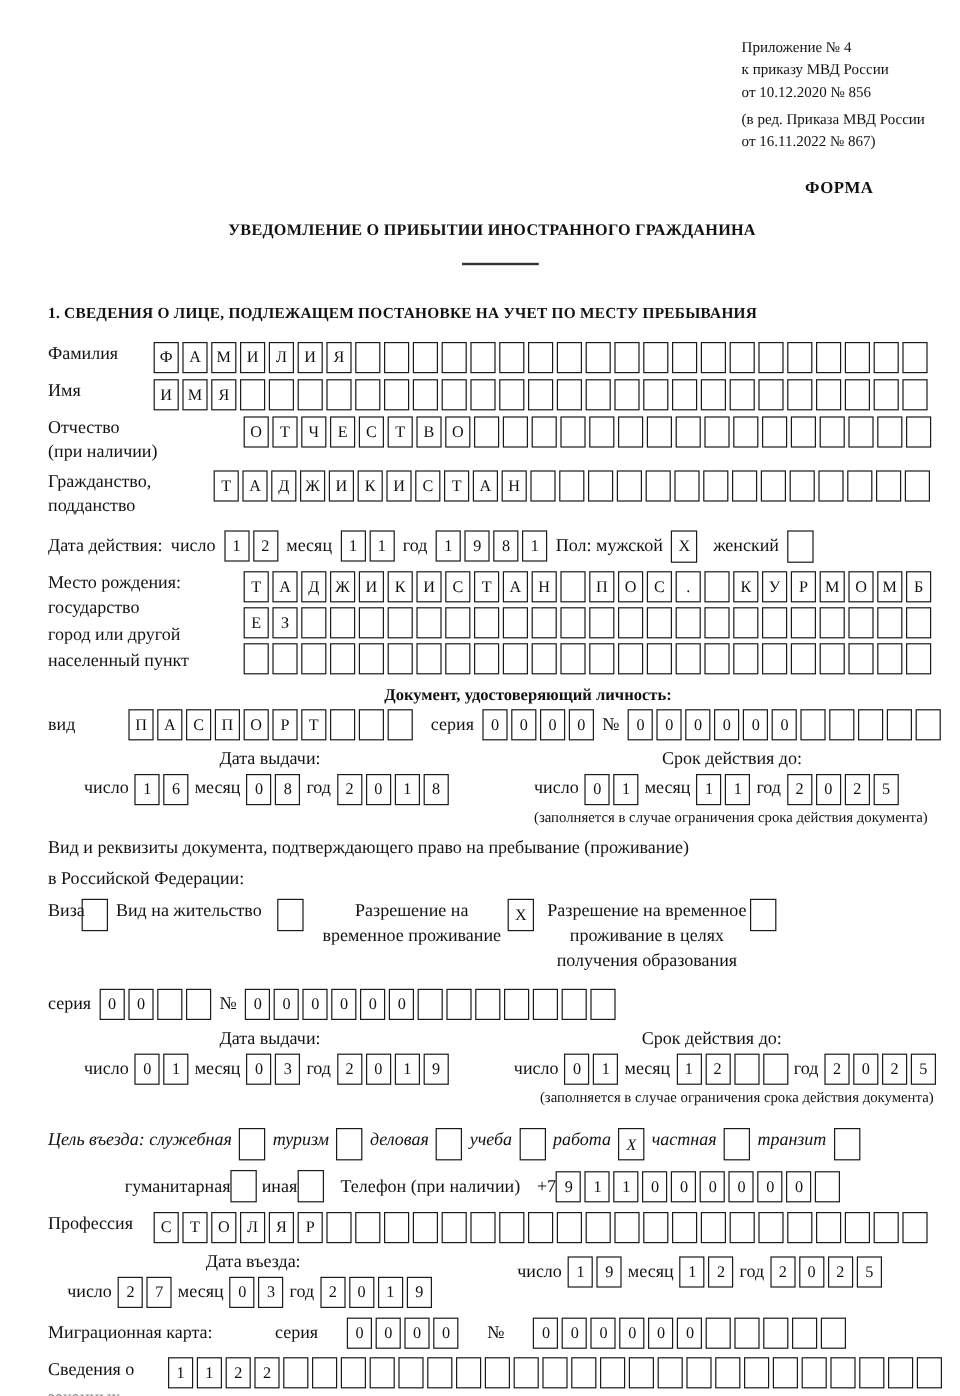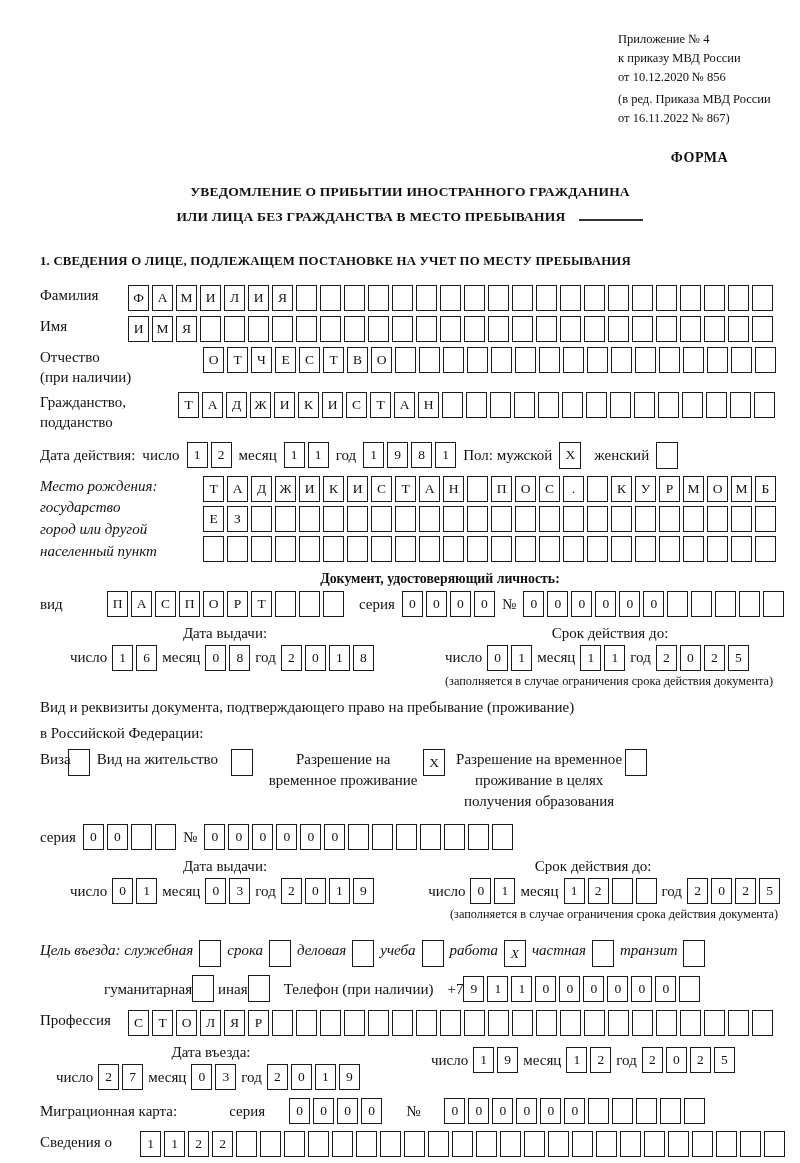--- a/index.html
+++ b/index.html
@@ -54,21 +54,21 @@
     <div>от 10.12.2020 № 856</div>
     <div class="gap"></div>
     <div>(в ред. Приказа МВД России</div>
     <div>от 16.11.2022 № 867)</div>
   </div>
 
   <div class="forma">ФОРМА</div>
 
   <div class="title">
     <div>УВЕДОМЛЕНИЕ О ПРИБЫТИИ ИНОСТРАННОГО ГРАЖДАНИНА</div>
-    <div><span>ИЛИ ЛИЦА БЕЗ ГРАЖДАНСТВА В МЕСТО ПРЕБЫВАНИЯ</span><span class="title-underline"></span></div>
+    <div><span class="title-underline"></span></div>
   </div>
 
   <div class="sec-heading">1. СВЕДЕНИЯ О ЛИЦЕ, ПОДЛЕЖАЩЕМ ПОСТАНОВКЕ НА УЧЕТ ПО МЕСТУ ПРЕБЫВАНИЯ</div>
 
   <div class="row" style="margin-top:16px;">
     <div class="lbl w88">Фамилия</div>
     <div class="cells">
         <span class="cell">Ф</span>
         <span class="cell">А</span>
         <span class="cell">М</span>
@@ -222,21 +222,21 @@
     <div class="cells cb">
         <span class="cell">X</span>
       </div>
     <span class="lbl" style="margin-left:6px;">женский</span>
     <div class="cells cb">
         <span class="cell"></span>
       </div>
   </div>
 
   <div class="row" style="margin-top:7px;">
-    <div class="two-line-label lbl w163" style="line-height:1.45;font-style:italic;">
+    <div class="two-line-label lbl w163" style="line-height:1.45;">
       <span>Место рождения:</span>
       <span>государство</span>
       <span>город или другой</span>
       <span>населенный пункт</span>
     </div>
     <div class="stack">
       <div class="cells">
           <span class="cell">Т</span>
           <span class="cell">А</span>
           <span class="cell">Д</span>
@@ -500,21 +500,21 @@
       </div>
       <div class="note">(заполняется в случае ограничения срока действия документа)</div>
     </div>
   </div>
 
   <div class="row" style="align-items:flex-start;gap:6px;margin-top:18px;font-style:italic;">
     <span class="lbl">Цель въезда: служебная</span>
     <div class="cells cb">
         <span class="cell"></span>
       </div>
-    <span class="lbl">срока</span>
+    <span class="lbl">туризм</span>
     <div class="cells cb">
         <span class="cell"></span>
       </div>
     <span class="lbl">деловая</span>
     <div class="cells cb">
         <span class="cell"></span>
       </div>
     <span class="lbl">учеба</span>
     <div class="cells cb">
         <span class="cell"></span>

